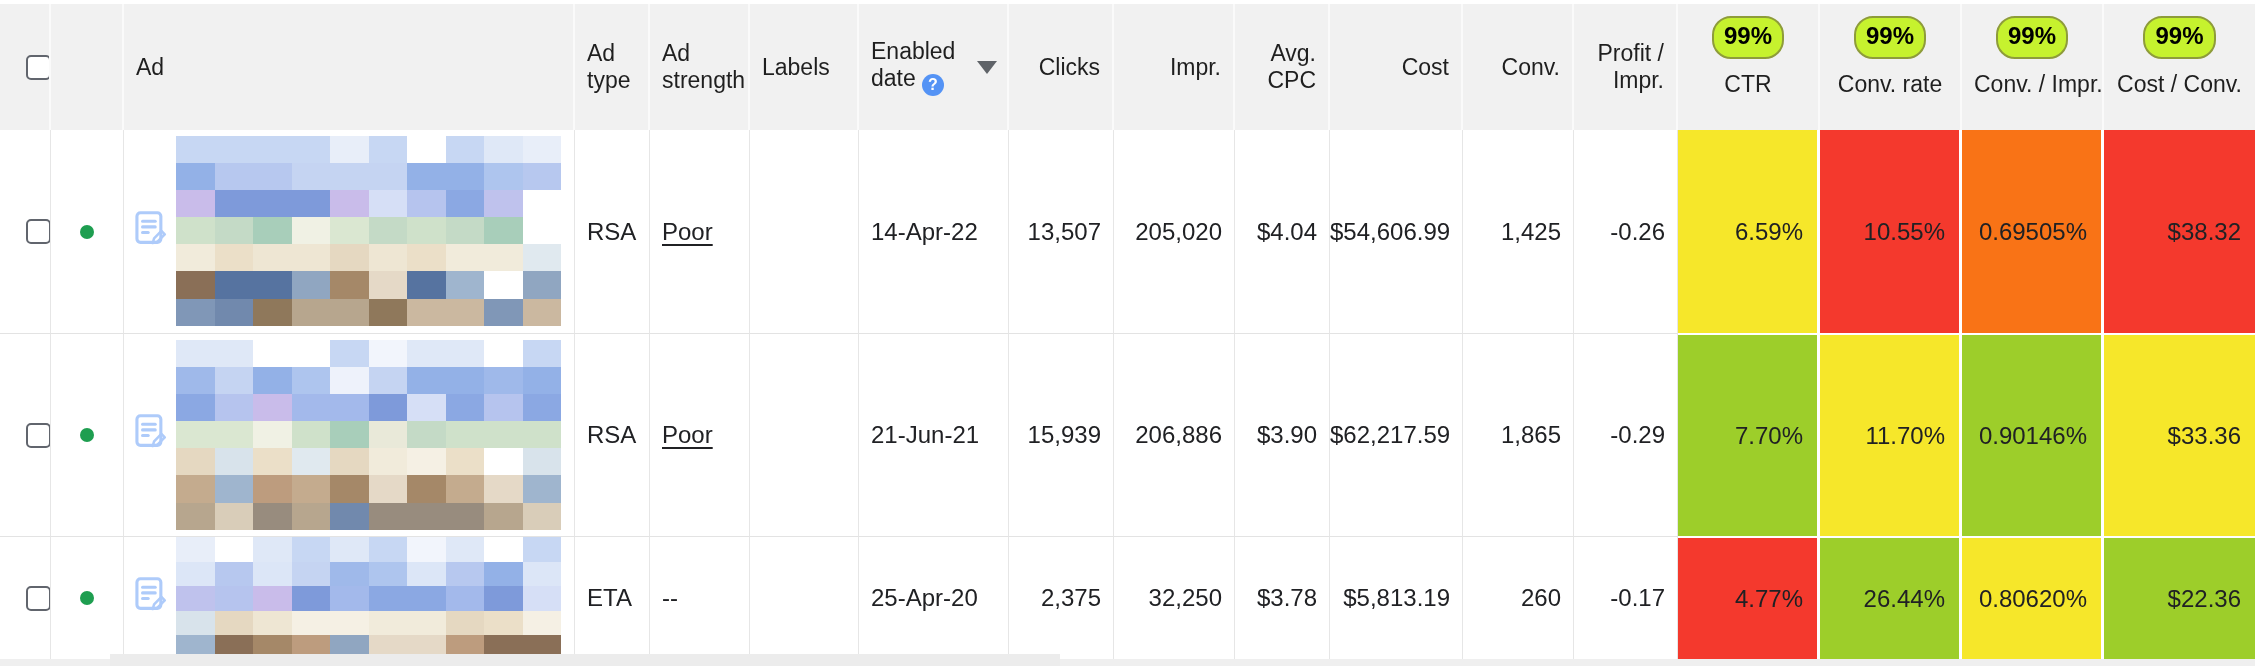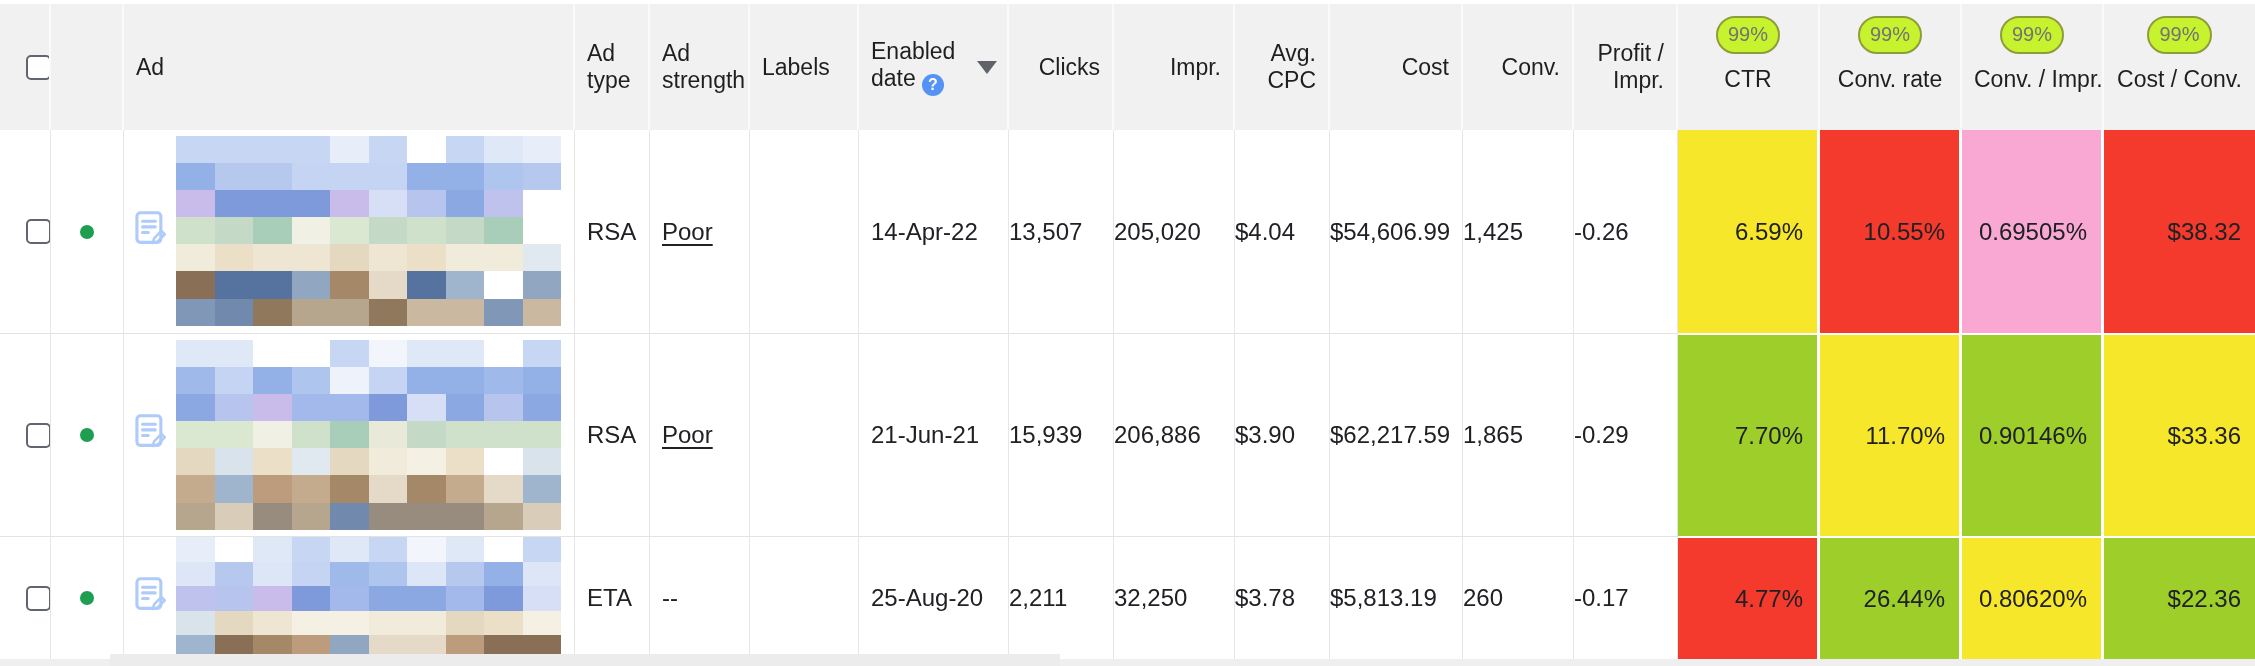--- a/index.html
+++ b/index.html
@@ -19,21 +19,21 @@
     padding:0 12px;position:relative;text-align:left;
   }
   thead th:last-child{border-right:none;}
   thead th.right{text-align:right;}
   thead th.center{text-align:center;}
   thead th.pre{white-space:pre-line;}
   thead th.th-badge{vertical-align:top;padding-top:12px;}
   .th-badge .hdr-label{margin-top:12px;white-space:nowrap;}
   .badge{
     display:inline-block;padding:4px 10px 6px;border-radius:19px;
-    font-size:20px;color:#737373;line-height:1.2;
+    font-size:24px;color:#000000;line-height:1.2;font-weight:bold;
   }
   .help-icon{
     display:inline-flex;align-items:center;justify-content:center;
     width:22px;height:22px;border-radius:50%;
     color:#fff;font-size:16px;font-weight:bold;
     margin-left:6px;vertical-align:-4px;
   }
   .sort-arrow{
     position:absolute;right:10px;top:50%;margin-top:-6px;
     width:0;height:0;
@@ -43,21 +43,21 @@
 
   
   tbody td{
     background:#fff;vertical-align:middle;
     font-size:24px;color:#202124;
     border-right:1px solid #e6e6e6;
     padding:0 12px;position:relative;
   }
   tbody td:last-child{border-right:none;}
   tbody tr + tr td{border-top:1px solid #e3e3e3;}
-  td.right{padding-left:0;}
+  td.right{text-align:right;padding-left:0;}
   td.heat{border-right:3px solid #fff;text-align:right;padding-right:14px;padding-left:0;}
   tbody tr + tr td.heat{border-top:2px solid #fff;}
   td.heat:last-child{border-right:none;}
 
   .cb{
     width:21px;height:21px;border:2px solid #61656d;border-radius:5px;
     background:#fff;margin-left:14px;cursor:pointer;
   }
   .dot{width:14px;height:14px;border-radius:50%;margin:0 auto;}
   .link{text-decoration:underline;text-underline-offset:4px;cursor:pointer;}
@@ -212,21 +212,21 @@
           <td></td>
           <td>14-Apr-22</td>
           <td class="right">13,507</td>
           <td class="right">205,020</td>
           <td class="right">$4.04</td>
           <td class="right">$54,606.99</td>
           <td class="right">1,425</td>
           <td class="right">-0.26</td>
           <td class="heat" style="background: rgb(246, 231, 42);">6.59%</td>
           <td class="heat" style="background: rgb(244, 57, 45);">10.55%</td>
-          <td class="heat" style="background: #f9a8d4;">0.69505%</td>
+          <td class="heat" style="background: #f97316;">0.69505%</td>
           <td class="heat" style="background: rgb(244, 57, 45);">$38.32</td>
         </tr>
         <tr style="height: 203px;">
           <td>
             <div class="cb"></div>
           </td>
           <td>
             <div class="dot" style="background: rgb(30, 158, 80);"></div>
           </td>
           <td class="ad-cell">
@@ -389,22 +389,22 @@
               <span style="width: 38.5px; height: 24.5px; background: rgb(229, 217, 199);"></span>
               <span style="width: 38.5px; height: 24.5px; background: rgb(229, 217, 199);"></span>
               <span style="width: 38.5px; height: 24.5px; background: rgb(189, 156, 126);"></span>
               <span style="width: 38.5px; height: 24.5px; background: rgb(138, 111, 87);"></span>
               <span style="width: 38.5px; height: 24.5px; background: rgb(138, 111, 87);"></span>
             </div>
           </td>
           <td>ETA</td>
           <td><span>--</span></td>
           <td></td>
-          <td>25-Aug-20</td>
-          <td class="right">2,211</td>
+          <td>25-Apr-20</td>
+          <td class="right">2,375</td>
           <td class="right">32,250</td>
           <td class="right">$3.78</td>
           <td class="right">$5,813.19</td>
           <td class="right">260</td>
           <td class="right">-0.17</td>
           <td class="heat" style="background: rgb(244, 57, 45);">4.77%</td>
           <td class="heat" style="background: rgb(157, 206, 42);">26.44%</td>
           <td class="heat" style="background: rgb(246, 231, 42);">0.80620%</td>
           <td class="heat" style="background: rgb(157, 206, 42);">$22.36</td>
         </tr>

